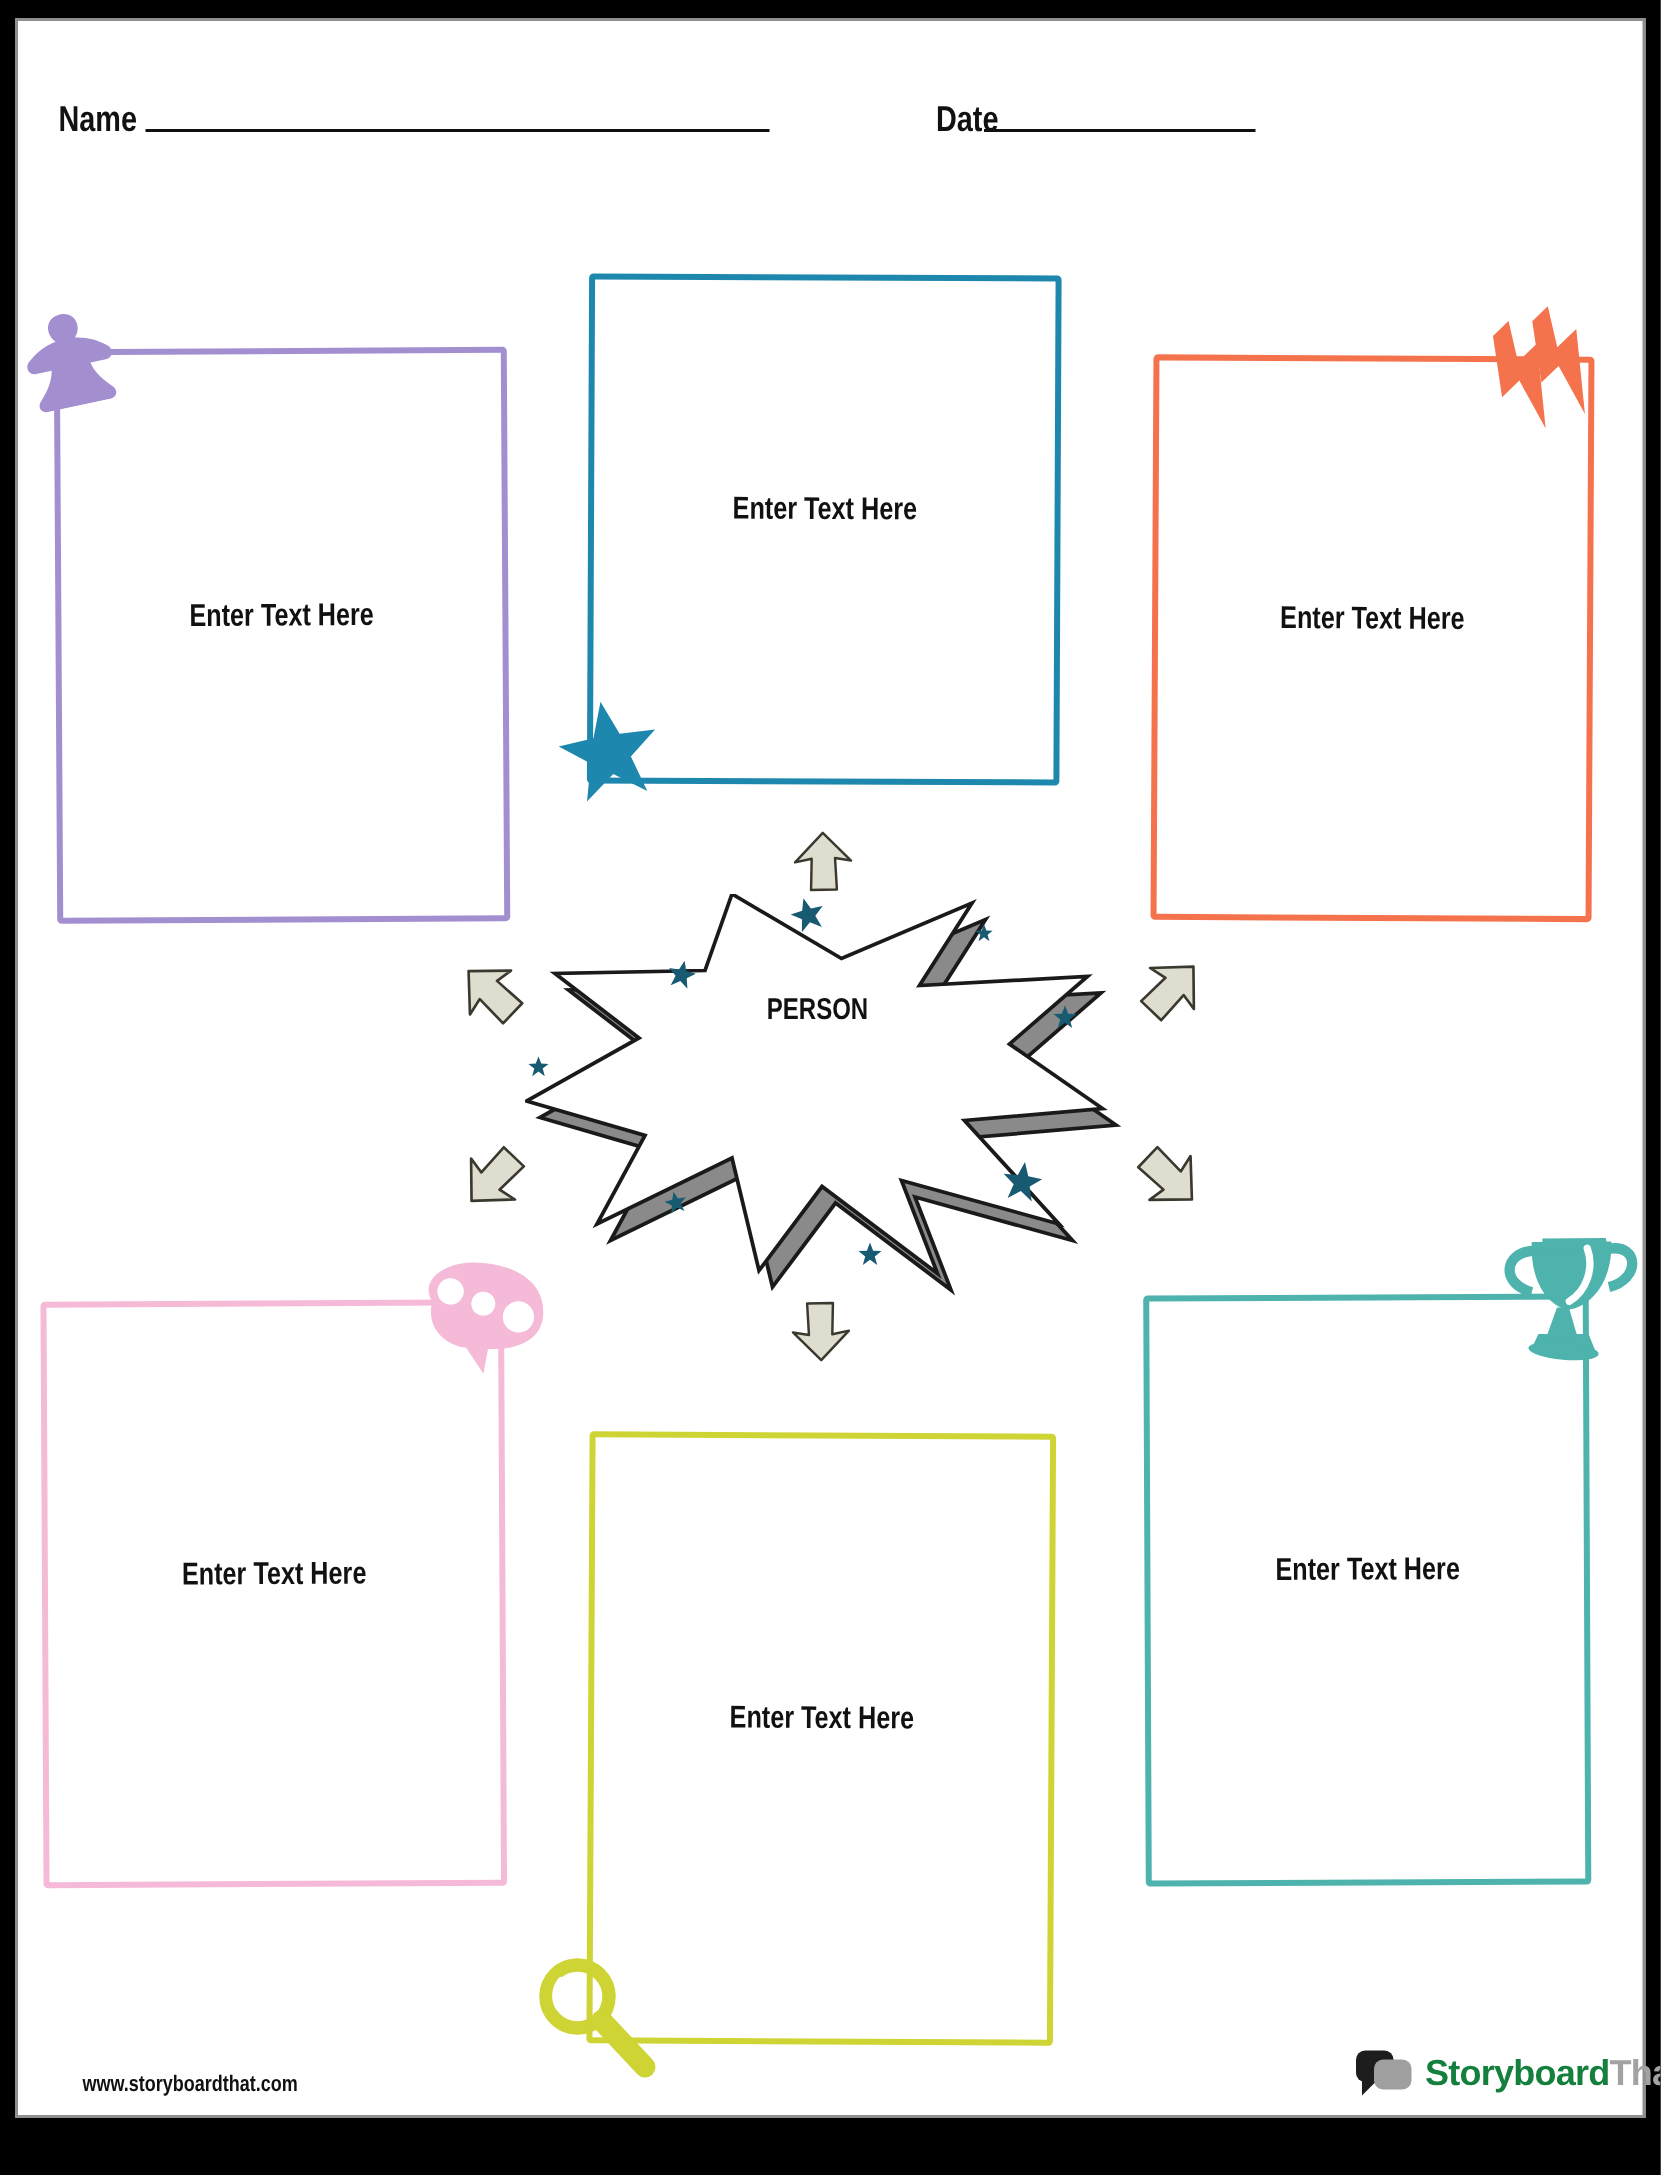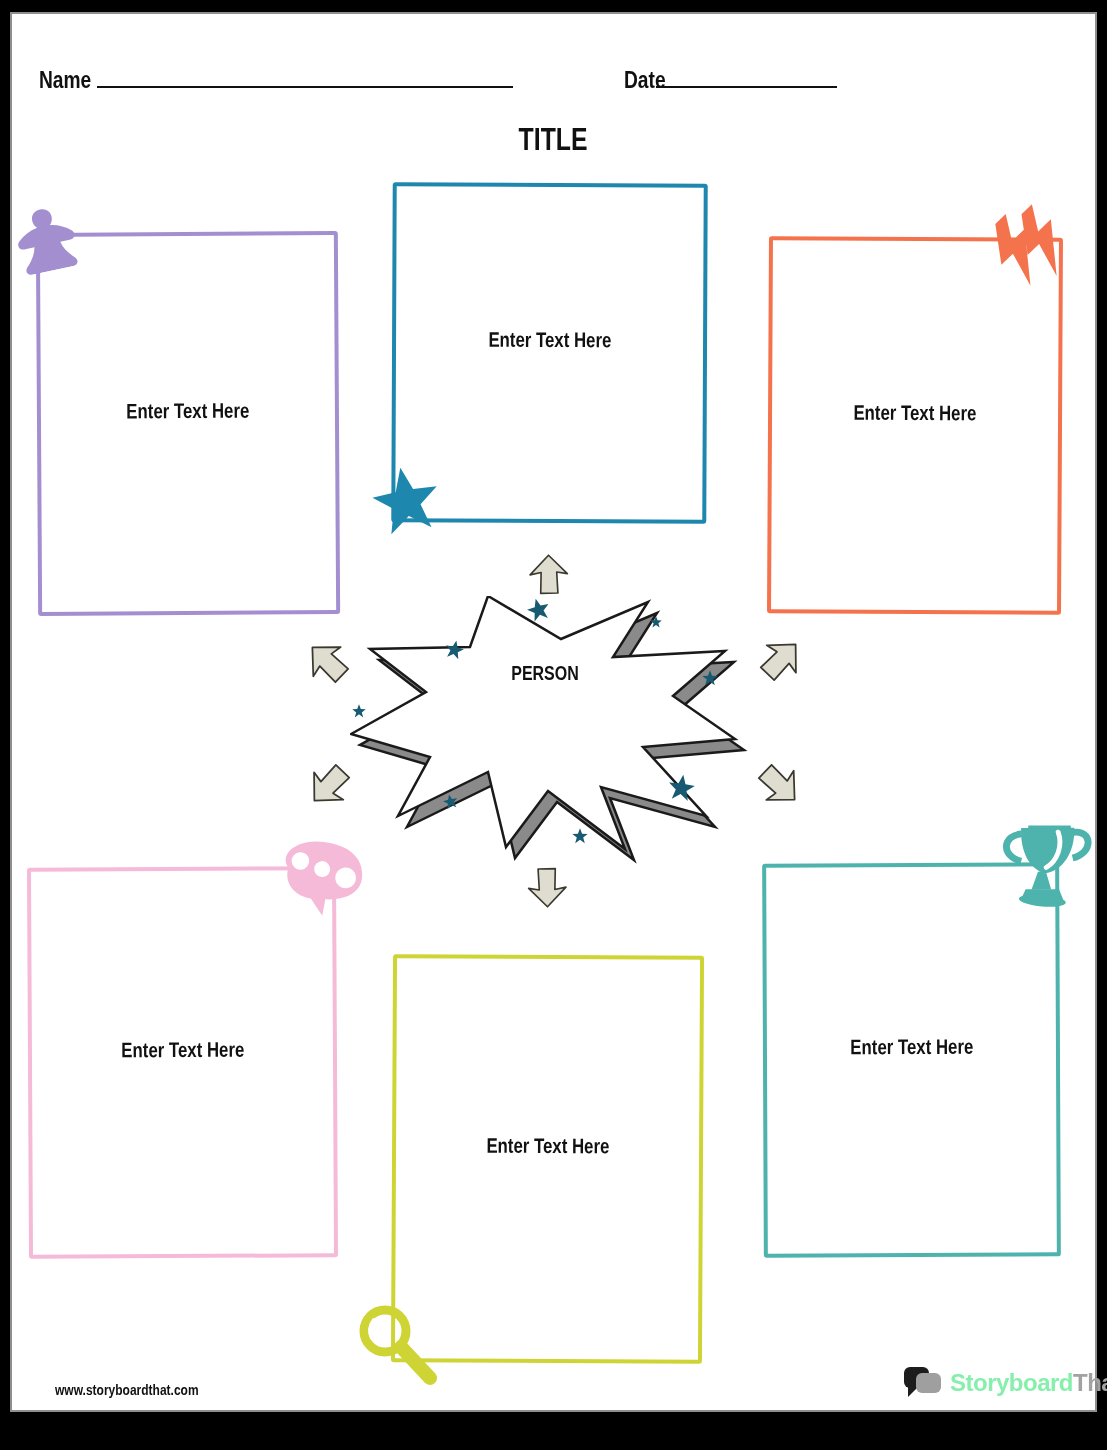--- a/index.html
+++ b/index.html
@@ -33,34 +33,33 @@
   .burst-wrap svg.burst{position:absolute;left:0;top:0;}
   .person{
     position:absolute;left:0;top:66px;width:390px;text-align:center;
     font-size:20px;color:#111;
   }
   .sparkle{position:absolute;line-height:0;}
   .arrow{position:absolute;line-height:0;}
   .footer-url{position:absolute;left:27px;top:1381px;font-size:15px;color:#111;margin-left:28px;}
   .logo{position:absolute;left:903px;top:1365px;display:flex;align-items:center;gap:7px;}
   .logo-text{font-size:24px;font-weight:bold;letter-spacing:-0.5px;white-space:nowrap;}
-  .logo-text .p1{color:#86efac;}
+  .logo-text .p1{color:#15803d;}
   .logo-text .p2{color:#a2a2a2;}
 </style>
 </head>
 <body>
 
 <div class="page">
   <div class="inner"></div>
 
   <div class="hdr-label" style="left:39px;top:66px;"><span class="ctl">Name</span></div>
   <div class="hdr-line" style="left:97px;top:86px;width:416px;"></div>
   <div class="hdr-label" style="left:624px;top:66px;"><span class="ctl">Date</span></div>
   <div class="hdr-line" style="left:656px;top:86px;width:181px;"></div>
-  <div class="title"><span class="ct">TITLE</span></div>
 
   <div class="sketchbox b-purple" style="left:37px;top:232px;width:302px;height:383px;">
     <span class="boxlabel ct">Enter Text Here</span>
   </div>
   <div class="corner-icon" style="left:13px;top:205px;">
     <svg width="66" height="66" viewBox="0 0 100 100" style="transform:rotate(-12deg);">
       <path fill="#a38fd0" d="M50,6 C41,6 35,12 35,20 C35,25 37,29 40,32 C28,34 18,39 9,47 C4,52 7,60 14,60 L30,60 C28,70 22,79 13,88 C8,93 11,100 18,100 L82,100 C89,100 92,93 87,88 C78,79 72,70 70,60 L86,60 C93,60 96,52 91,47 C82,39 72,34 60,32 C63,29 65,25 65,20 C65,12 59,6 50,6 Z"></path>
     </svg>
   </div>
 

